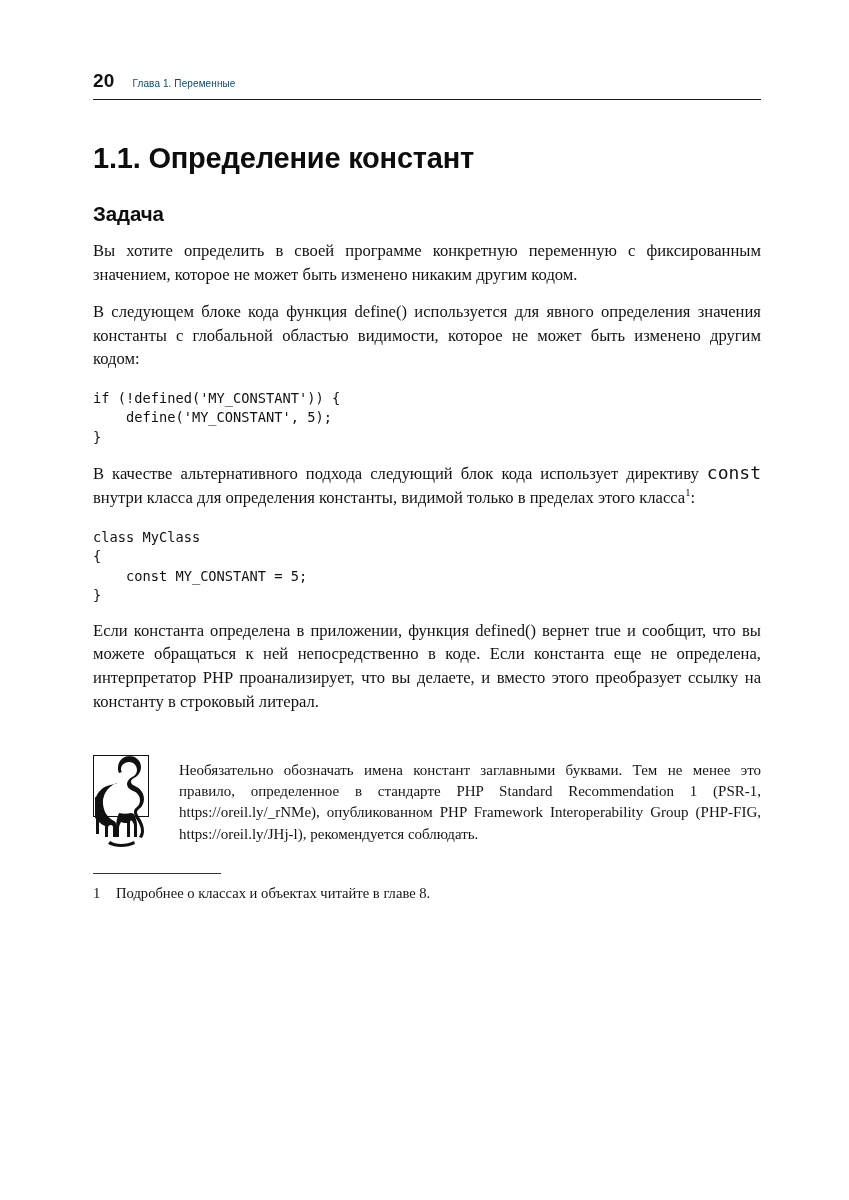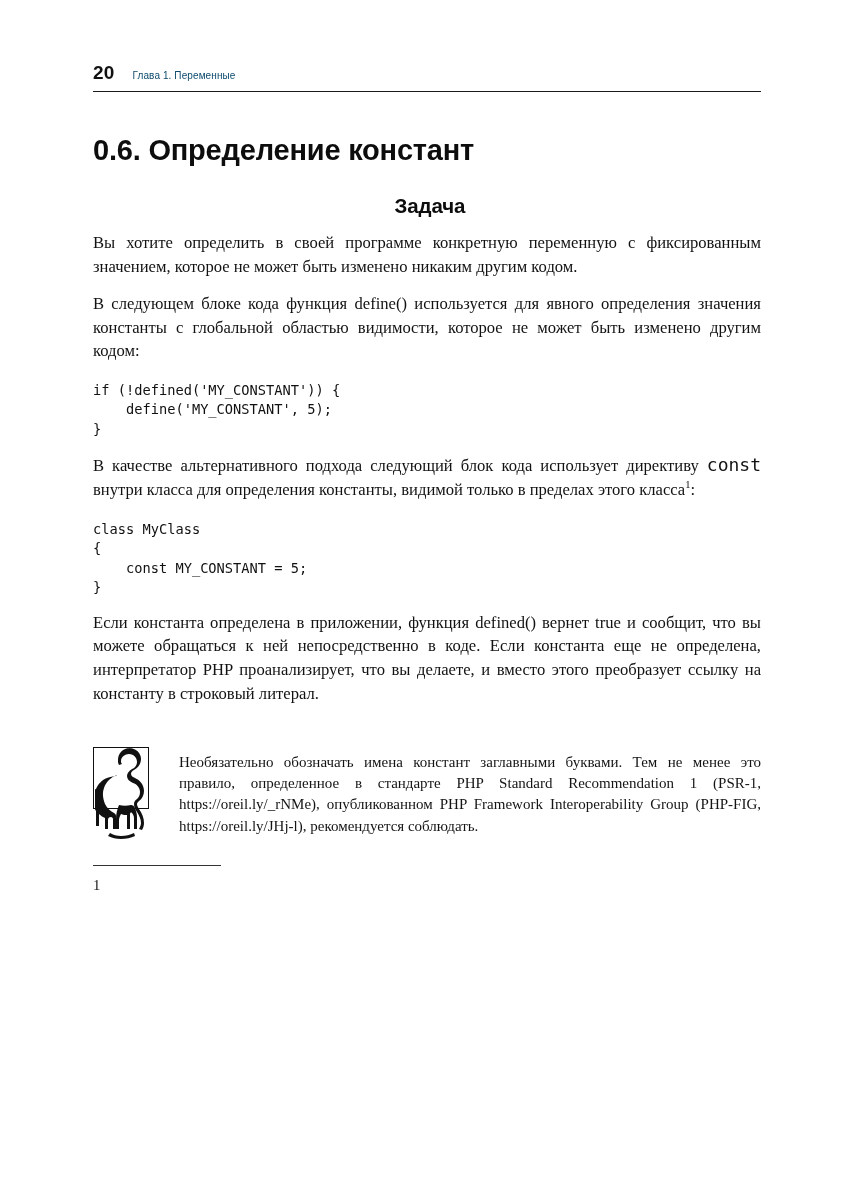--- a/index.html
+++ b/index.html
@@ -10,21 +10,21 @@
   body {
     width: 849px;
     height: 1200px;
     font-family: "Liberation Serif", serif;
     color: #111111;
     position: relative;
     overflow: hidden;
   }
   .page {
     position: absolute;
-    left: 0; top: 0;
+    left: 0; top: 8px;
     width: 849px;
     height: 1036px;
     box-sizing: border-box;
     padding: 14px;
   }
   .content {
     position: absolute;
     left: 93px;
     top: 62px;
     width: 668px;
@@ -59,24 +59,23 @@
     font-size: 29px;
     line-height: 1.15;
     margin: 42px 0 0 0;
     letter-spacing: -0.2px;
     color: #0d0d0d;
   }
   h2.section-title {
     font-family: "Liberation Sans", sans-serif;
     font-weight: bold;
     font-size: 20.5px;
-    margin: 27px 0 0 6px;
+    margin: 27px 0 0 0;
     letter-spacing: -0.1px;
     color: #0d0d0d;
-    text-align: center;
   }
   h2.section-title.spaced {
     margin-top: 38px;
   }
 
   p.body {
     font-family: "Liberation Serif", serif;
     font-size: 16.6px;
     line-height: 1.43;
     margin: 13px 0 0 0;
@@ -167,21 +166,21 @@
 <body>
 
 <div class="page">
   <div class="content">
 
     <div class="runhead">
       <span class="runhead-page">20</span>
       <span class="runhead-title">Глава 1. Переменные</span>
     </div>
 
-    <h1 class="recipe-title">0.6. Определение констант</h1>
+    <h1 class="recipe-title">1.1. Определение констант</h1>
 
     <h2 class="section-title">Задача</h2>
     <p class="body">Вы хотите определить в своей программе конкретную переменную с фиксированным значением, которое не может быть изменено никаким другим кодом.</p>
 
     <p class="body">В следующем блоке кода функция define() используется для явного определения значения константы с глобальной областью видимости, которое не может быть изменено другим кодом:</p>
 
     <pre class="codeblock">if (!defined('MY_CONSTANT')) {
     define('MY_CONSTANT', 5);
 }</pre>
 
@@ -216,16 +215,17 @@
             -1 2-2 4-2 6l0 9 -3 0 0-10c0-5 1-9 3-14z"></path>
           <path fill="#111111" d="M15 88 c3 2 7 3 11 3 5 0 9-1 13-3 l1 3c-4 2-9 3-14 3-5 0-9-1-13-3z"></path>
         </svg>
       </div>
       <div class="note-text">Необязательно обозначать имена констант заглавными буквами. Тем не менее это правило, определенное в стандарте PHP Standard Recommendation 1 (PSR-1, https://oreil.ly/_rNMe), опубликованном PHP Framework Interoperability Group (PHP-FIG, https://oreil.ly/JHj-l), рекомендуется соблюдать.</div>
     </div>
 
     <div class="footnote-rule"></div>
     <div class="footnote">
       <div class="footnote-num">1</div>
+      <div>Подробнее о классах и объектах читайте в главе 8.</div>
     </div>
 
   </div>
 </div>
 
 </body></html>

